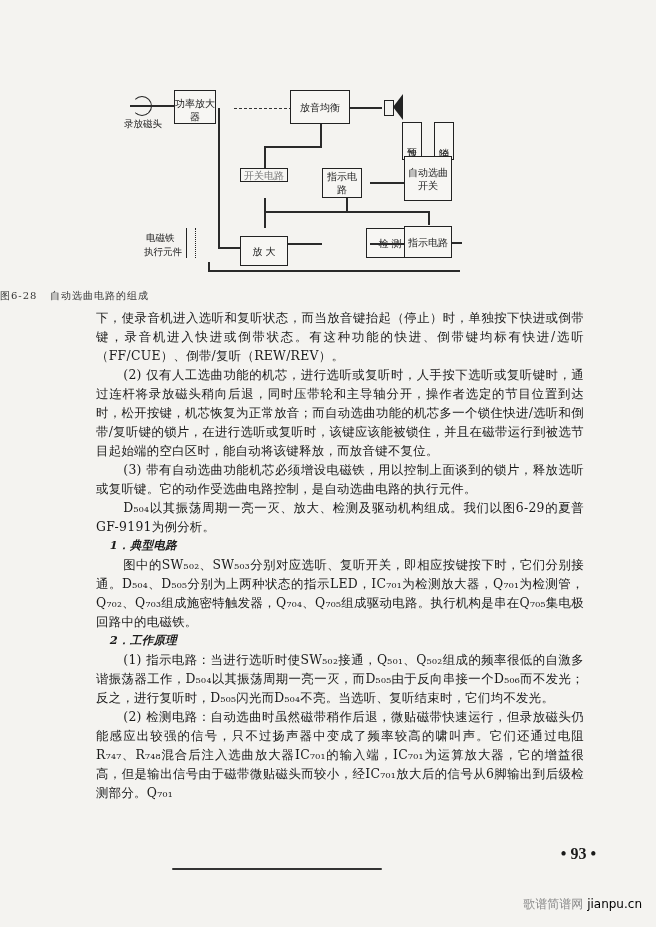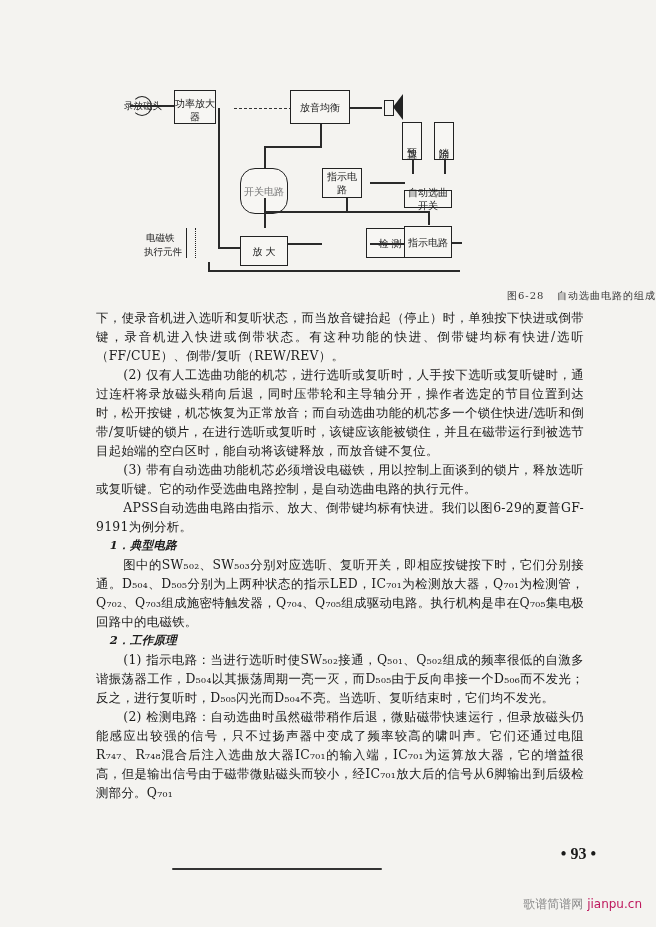--- a/index.html
+++ b/index.html
@@ -13,67 +13,67 @@
   .diagram { position:absolute; left:130px; top:80px; width:360px; height:200px; }
   .blk {
     position:absolute; border:1.5px solid #222; background:#f7f6f3;
     font-size:10px; display:flex; align-items:center; justify-content:center;
     text-align:center; line-height:13px; color:#222; box-sizing:border-box;
   }
   .vtxt { writing-mode:vertical-rl; letter-spacing:1px; }
   .line { position:absolute; background:#2a2a2a; }
   .dash { position:absolute; border-top:1.5px dashed #333; height:0; }
   .lbl { position:absolute; font-size:9.5px; color:#222; white-space:nowrap; }
-  .caption { position:absolute; top:289px; left:0; width:656px; text-align:right; font-size:10px; color:#333; letter-spacing:1px; }
+  .caption { position:absolute; top:289px; left:0; width:656px; text-align:left; font-size:10px; color:#333; letter-spacing:1px; }
   .text {
     position:absolute; left:96px; width:488px; font-size:12.4px; line-height:19px;
     text-align:justify; letter-spacing:0.3px;
   }
   .text p { margin:0; }
   .ind { text-indent:2.2em; }
   .h1 { text-align:center; font-size:14.5px; font-weight:bold; margin:14px 0 10px 0 !important; letter-spacing:1px; }
   .h2 { font-style:italic; font-weight:bold; font-size:11.5px; text-indent:1.2em; }
   .pageno { position:absolute; right:60px; top:845px; font-size:16px; font-weight:bold; font-family:Liberation Serif, serif;margin-left:28px; }
   .rule { position:absolute; left:172px; top:868px; width:210px; height:2px; background:#333; border-radius:1px; }
   .wm { position:absolute; right:14px; bottom:14px; font-size:12px; color:#8a8a8a; font-family:"DejaVu Sans", sans-serif; }
-  .wm span { color:#be185d; }
+  .wm span { color:#000000; }
 </style>
 </head>
 <body>
 
 <div class="page">
 
   <div class="diagram">
 
     <div style="position:absolute;left:2px;top:16px;width:18px;height:18px;border:1.5px solid #222;border-radius:50%;border-left-color:transparent;"></div>
     <div class="line" style="left:0;top:25px;width:52px;height:1.5px;"></div>
-    <div class="lbl" style="left:-6px;top:20px;">录放磁头</div>
+    <div class="lbl" style="left:-6px;top:38px;">录放磁头</div>
 
     <div class="blk" style="left:44px;top:10px;width:42px;height:34px;align-items:flex-start;padding-top:6px;">功率放大器</div>
     <div class="dash" style="left:104px;top:28px;width:58px;"></div>
     <div class="blk" style="left:160px;top:10px;width:60px;height:34px;">放音均衡</div>
     <div class="line" style="left:220px;top:27px;width:32px;height:1.5px;"></div>
 
     <div style="position:absolute;left:254px;top:20px;width:8px;height:14px;border:1.5px solid #222;"></div>
     <div style="position:absolute;left:263px;top:14px;width:0;height:0;border-top:13px solid transparent;border-bottom:13px solid transparent;border-left:0;border-right:10px solid #222;"></div>
 
     <div class="blk vtxt" style="left:272px;top:42px;width:20px;height:38px;">预置</div>
     <div class="blk vtxt" style="left:304px;top:42px;width:20px;height:38px;">消除</div>
     <div class="line" style="left:282px;top:80px;width:1.5px;height:14px;"></div>
     <div class="line" style="left:314px;top:80px;width:1.5px;height:14px;"></div>
 
     <div class="line" style="left:88px;top:28px;width:1.5px;height:140px;"></div>
     <div class="line" style="left:190px;top:44px;width:1.5px;height:22px;"></div>
     <div class="line" style="left:134px;top:66px;width:58px;height:1.5px;"></div>
     <div class="line" style="left:134px;top:66px;width:1.5px;height:22px;"></div>
 
-    <div class="blk" style="left:110px;top:88px;width:48px;height:46px;color:#777;border-radius:15px;">开关电路</div>
+    <div class="blk" style="left:110px;top:88px;width:48px;height:14px;color:#777;">开关电路</div>
     <div class="blk" style="left:192px;top:88px;width:40px;height:30px;">指示电路</div>
     <div class="line" style="left:240px;top:102px;width:35px;height:1.5px;"></div>
-    <div class="blk" style="left:274px;top:110px;width:48px;height:18px;">自动选曲开关</div>
+    <div class="blk" style="left:274px;top:76px;width:48px;height:45px;">自动选曲开关</div>
 
     <div class="line" style="left:134px;top:118px;width:1.5px;height:30px;"></div>
     <div class="line" style="left:134px;top:131px;width:164px;height:1.5px;"></div>
     <div class="line" style="left:216px;top:118px;width:1.5px;height:14px;"></div>
     <div class="line" style="left:298px;top:131px;width:1.5px;height:14px;"></div>
 
     <div class="line" style="left:88px;top:167px;width:22px;height:1.5px;"></div>
     <div class="blk" style="left:110px;top:148px;width:48px;height:30px;margin-top:8px;">放 大</div>
     <div class="line" style="left:158px;top:163px;width:34px;height:1.5px;"></div>
     <div class="blk" style="left:192px;top:148px;width:48px;height:30px;margin-left:44px;">检 测</div>
@@ -90,21 +90,21 @@
 
   <div class="caption">
     <span>图6-28</span>&nbsp;&nbsp;
     <span>自动选曲电路的组成</span>
   </div>
 
   <div class="text" style="top:308px;">
     <p>下，使录音机进入选听和复听状态，而当放音键抬起（停止）时，单独按下快进或倒带键，录音机进入快进或倒带状态。有这种功能的快进、倒带键均标有快进/选听（FF/CUE）、倒带/复听（REW/REV）。</p>
     <p class="ind">(2) 仅有人工选曲功能的机芯，进行选听或复听时，人手按下选听或复听键时，通过连杆将录放磁头稍向后退，同时压带轮和主导轴分开，操作者选定的节目位置到达时，松开按键，机芯恢复为正常放音；而自动选曲功能的机芯多一个锁住快进/选听和倒带/复听键的锁片，在进行选听或复听时，该键应该能被锁住，并且在磁带运行到被选节目起始端的空白区时，能自动将该键释放，而放音键不复位。</p>
     <p class="ind">(3) 带有自动选曲功能机芯必须增设电磁铁，用以控制上面谈到的锁片，释放选听或复听键。它的动作受选曲电路控制，是自动选曲电路的执行元件。</p>
-    <p class="ind">APSS自动选曲电路由指示、放大、倒带键均标有快进。我们以图6-29的夏普GF-9191为例分析。</p>
+    <p class="ind">D₅₀₄以其振荡周期一亮一灭、放大、检测及驱动机构组成。我们以图6-29的夏普GF-9191为例分析。</p>
     <p class="h2">1．典型电路</p>
     <p class="ind">图中的SW₅₀₂、SW₅₀₃分别对应选听、复听开关，即相应按键按下时，它们分别接通。D₅₀₄、D₅₀₅分别为上两种状态的指示LED，IC₇₀₁为检测放大器，Q₇₀₁为检测管，Q₇₀₂、Q₇₀₃组成施密特触发器，Q₇₀₄、Q₇₀₅组成驱动电路。执行机构是串在Q₇₀₅集电极回路中的电磁铁。</p>
     <p class="h2">2．工作原理</p>
     <p class="ind">(1) 指示电路：当进行选听时使SW₅₀₂接通，Q₅₀₁、Q₅₀₂组成的频率很低的自激多谐振荡器工作，D₅₀₄以其振荡周期一亮一灭，而D₅₀₅由于反向串接一个D₅₀₆而不发光；反之，进行复听时，D₅₀₅闪光而D₅₀₄不亮。当选听、复听结束时，它们均不发光。</p>
     <p class="ind">(2) 检测电路：自动选曲时虽然磁带稍作后退，微贴磁带快速运行，但录放磁头仍能感应出较强的信号，只不过扬声器中变成了频率较高的啸叫声。它们还通过电阻R₇₄₇、R₇₄₈混合后注入选曲放大器IC₇₀₁的输入端，IC₇₀₁为运算放大器，它的增益很高，但是输出信号由于磁带微贴磁头而较小，经IC₇₀₁放大后的信号从6脚输出到后级检测部分。Q₇₀₁</p>
   </div>
 
   <div class="pageno">• 93 •</div>
   <div class="rule"></div>
   <div class="wm">

